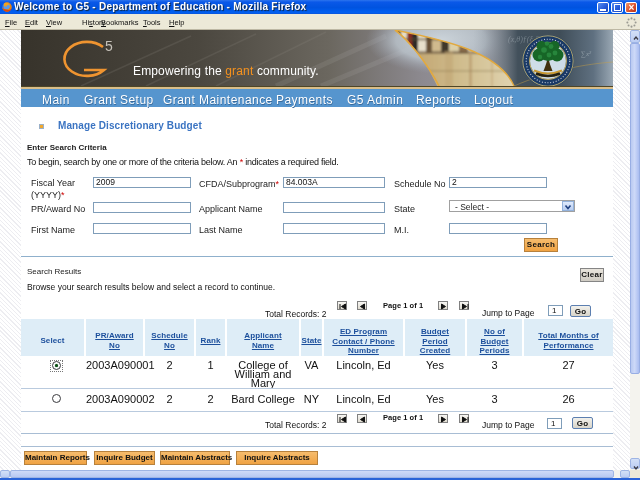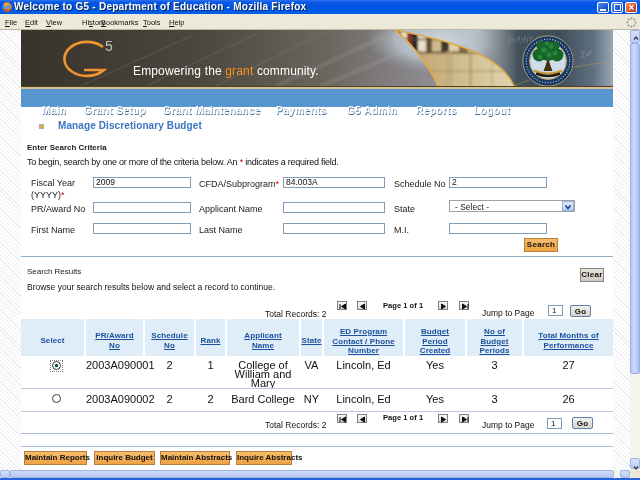--- a/index.html
+++ b/index.html
@@ -26,21 +26,21 @@
   background:repeating-linear-gradient(45deg,#ffffff 0px,#ffffff 2.1px,#ededf1 2.1px,#ededf1 3px); }
 #stripeL { left:0; width:21px; }
 #stripeR { left:613px; width:17px; }
 #content { position:absolute; left:21px; top:0; width:592px; height:440px; background:#fff; font-size:9px; color:#111; letter-spacing:0; }
 
 
 #banner { position:absolute; left:0; top:0; width:592px; height:56px;
  background:linear-gradient(100deg,#37332b 0%,#45413a 20%,#55514a 35%,#6b6760 48%,#8a868a 62%,#90909a 66%); overflow:hidden; }
 #goldline { position:absolute; left:0; top:56px; width:592px; height:3px; background:#d9be8a; border-top:1px solid #4e4526; }
 #navbar { position:absolute; left:0; top:59px; width:592px; height:18px; background:#5695ce; }
-#navbar span { position:absolute; top:4px; font-size:10px; font-weight:bold; color:#fff; letter-spacing:0.45px; text-shadow:0.5px 0.5px 0 #3a6a9a;margin-top:12px; }
+#navbar span { position:absolute; top:4px; font-size:12px; font-weight:normal; color:#fff; letter-spacing:0.45px; text-shadow:0.5px 0.5px 0 #3a6a9a; }
 
 
 #hicon { position:absolute; left:18px; top:94px; width:5px; height:5px; background:#f0a830; border:1px solid #9ab0c8; }
 #heading { position:absolute; left:37px; top:90px; font-size:10px; font-weight:bold; color:#3b74c2; letter-spacing:0.1px; }
 
 .b { font-weight:bold; }
 .red { color:#cc0000; }
 
 #esc { position:absolute; left:6px; top:113px; font-size:8px; font-weight:bold; color:#222; }
 #tobegin { position:absolute; left:6px; top:127px; color:#111; letter-spacing:-0.25px; }
@@ -400,21 +400,21 @@
       <div style="position:absolute;left:461px;top:390px;font-size:8.5px">Jump to Page</div>
       <div class="goin" style="left:526px;top:388px">1</div>
       <div class="gobtn" style="left:551px;top:387px">Go</div>
 
       <div class="sepline" style="top:403px;background:#a8bdd4"></div>
       <div class="sepline" style="top:416px;background:#a8bdd4"></div>
 
       <div class="obtn" style="left:3px;width:63px">Maintain Reports</div>
       <div class="obtn" style="left:73px;width:61px">Inquire Budget</div>
       <div class="obtn" style="left:139px;width:70px">Maintain Abstracts</div>
-      <div class="obtn" style="left:215px;width:56px">Inquire Abstracts</div>
+      <div class="obtn" style="left:215px;width:82px">Inquire Abstracts</div>
     </div>
 
     <div id="vscroll">
       <div id="vthumb"></div>
       <div class="sbtn" style="left:0;top:0;width:10px;height:13px"><svg width="10" height="13" viewBox="0 0 10 13">
             <path d="M3 7.5 L5 5 L7 7.5" fill="none" stroke="#3a3a44" stroke-width="1.3"></path>
           </svg></div>
       <div class="sbtn" style="left:0;top:428px;width:10px;height:11px"><svg width="10" height="11" viewBox="0 0 10 11">
             <path d="M3 4.5 L5 7 L7 4.5" fill="none" stroke="#3a3a44" stroke-width="1.3"></path>
           </svg></div>

